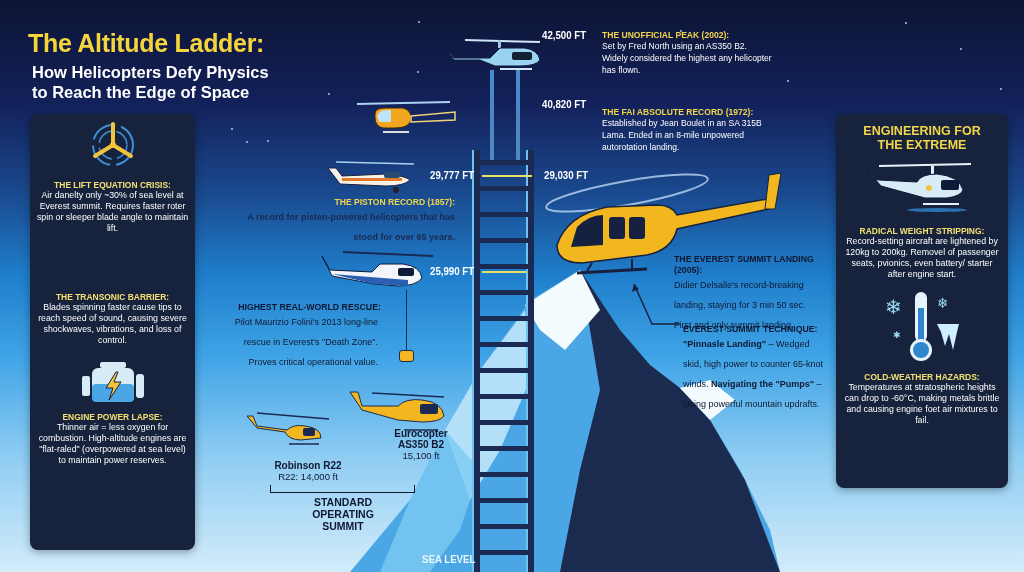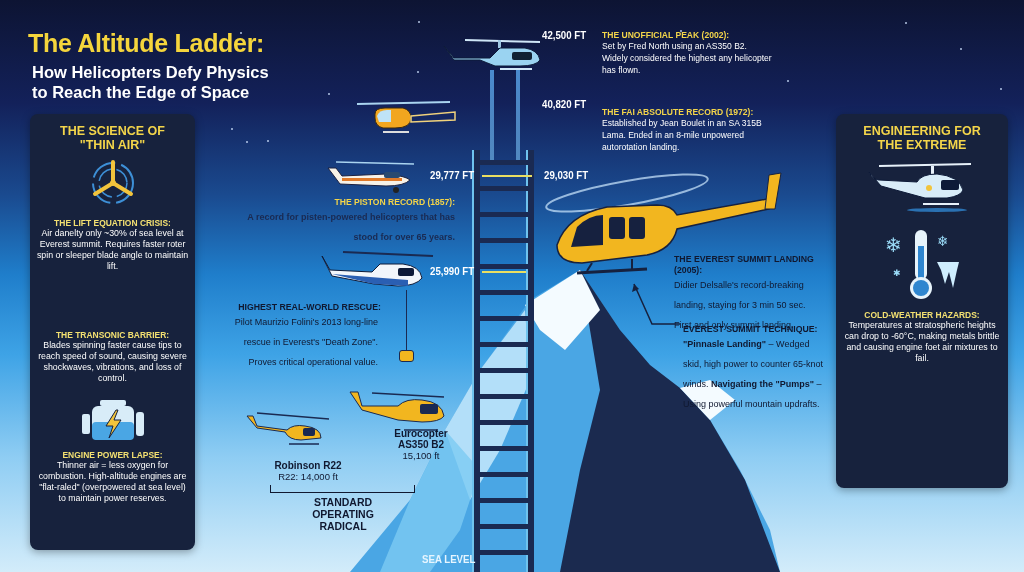--- a/index.html
+++ b/index.html
@@ -203,28 +203,24 @@
   <div style="font-size:9.5px;color:#101830">R22: 14,000 ft</div>
 </div>
 <div class="abs" style="left:382px;top:428px;text-align:center;width:78px">
   <div style="font-size:10px;font-weight:700;color:#101830;line-height:11px">Eurocopter</div>
   <div style="font-size:10px;font-weight:700;color:#101830;line-height:11px">AS350 B2</div>
   <div style="font-size:9.5px;color:#101830">15,100 ft</div>
 </div>
 <div class="abs" style="left:270px;top:485px;width:145px;height:8px;border:1.5px solid #101830;border-top:none"></div>
 <div class="abs" style="left:295px;top:496px;width:96px;text-align:center">
   <div style="font-size:10.5px;font-weight:700;color:#101830;line-height:12px">STANDARD</div>
-  <div style="font-size:10.5px;font-weight:700;color:#101830;line-height:12px">OPERATING RADICAL</div>
+  <div style="font-size:10.5px;font-weight:700;color:#101830;line-height:12px">OPERATING SUMMIT</div>
 </div>
 
 <div class="panel panel-left">
-  <div class="panel-title">
-    <div>THE SCIENCE OF</div>
-    <div>"THIN AIR"</div>
-  </div>
   <svg width="50" height="50" viewBox="0 0 50 50" style="margin-top:6px">
     <circle cx="25" cy="25" r="20" fill="none" stroke="#3d8fd6" stroke-width="2" stroke-dasharray="28 6"></circle>
     <circle cx="25" cy="25" r="14" fill="none" stroke="#3d8fd6" stroke-width="1.5" stroke-dasharray="18 5"></circle>
     <line x1="25" y1="25" x2="25" y2="4" stroke="#f2c43c" stroke-width="4" stroke-linecap="round"></line>
     <line x1="25" y1="25" x2="7" y2="36" stroke="#f2c43c" stroke-width="4" stroke-linecap="round"></line>
     <line x1="25" y1="25" x2="43" y2="36" stroke="#f2c43c" stroke-width="4" stroke-linecap="round"></line>
     <circle cx="25" cy="25" r="3" fill="#f2c43c"></circle>
   </svg>
   <div style="margin-top:6px">
     <div class="sec-head">THE LIFT EQUATION CRISIS:</div>
@@ -255,20 +251,24 @@
   </div>
   <svg width="110" height="54" viewBox="0 0 110 54" style="margin-top:8px">
     <line x1="12" y1="6" x2="104" y2="4" stroke="#e8f2fa" stroke-width="2"></line>
     <rect x="64" y="6" width="3" height="8" fill="#e8f2fa"></rect>
     <path d="M2 12 Q6 20 12 20 L50 22 Q54 14 70 14 Q92 16 96 30 Q94 36 80 38 L58 38 L14 26 Z" fill="#d8ecf8" stroke="#0d1a38" stroke-width="1"></path>
     <rect x="74" y="20" width="18" height="10" rx="2" fill="#0d1a38"></rect>
     <circle cx="62" cy="28" r="3" fill="#f2c43c"></circle>
     <line x1="56" y1="44" x2="92" y2="44" stroke="#e8f2fa" stroke-width="2"></line>
     <ellipse cx="70" cy="50" rx="30" ry="2" fill="#2f86cf" opacity=".8"></ellipse>
   </svg>
+  <div style="margin-top:8px">
+    <div class="sec-head">RADICAL WEIGHT STRIPPING:</div>
+    <div class="sec-body">Record-setting aircraft are lightened by 120kg to 200kg. Removel of passenger seats, pvionics, even battery/ starter after engine start.</div>
+  </div>
   <svg width="90" height="78" viewBox="0 0 90 78" style="margin-top:8px">
     <text x="8" y="26" font-size="20" fill="#9bdcf8" font-family="DejaVu Sans, sans-serif">❄</text>
     <text x="60" y="20" font-size="14" fill="#9bdcf8" font-family="DejaVu Sans, sans-serif">❄</text>
     <text x="16" y="50" font-size="9" fill="#9bdcf8" font-family="DejaVu Sans, sans-serif">✱</text>
     <rect x="38" y="4" width="12" height="50" rx="6" fill="#e8f4fb"></rect>
     <rect x="41" y="20" width="6" height="38" fill="#2f86cf"></rect>
     <circle cx="44" cy="62" r="11" fill="#e8f4fb"></circle>
     <circle cx="44" cy="62" r="8" fill="#2f86cf"></circle>
     <path d="M60 36 L82 36 L80 44 L76 62 L72 46 L68 58 L64 44 Z" fill="#cfeeff"></path>
   </svg>

